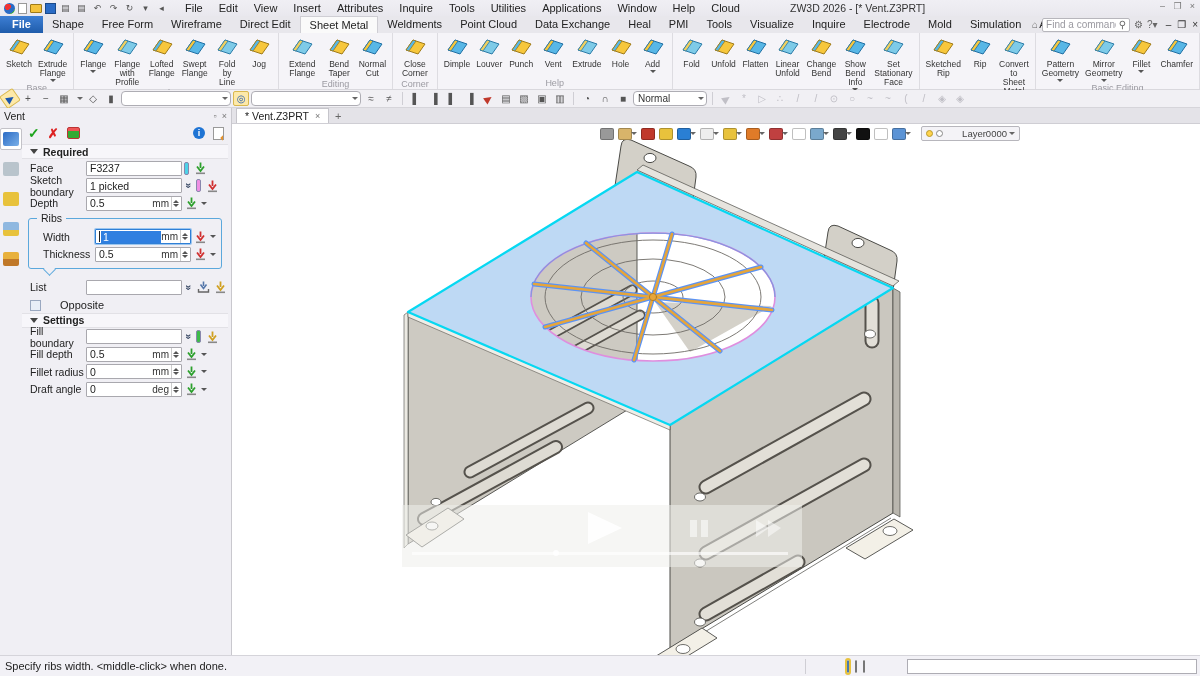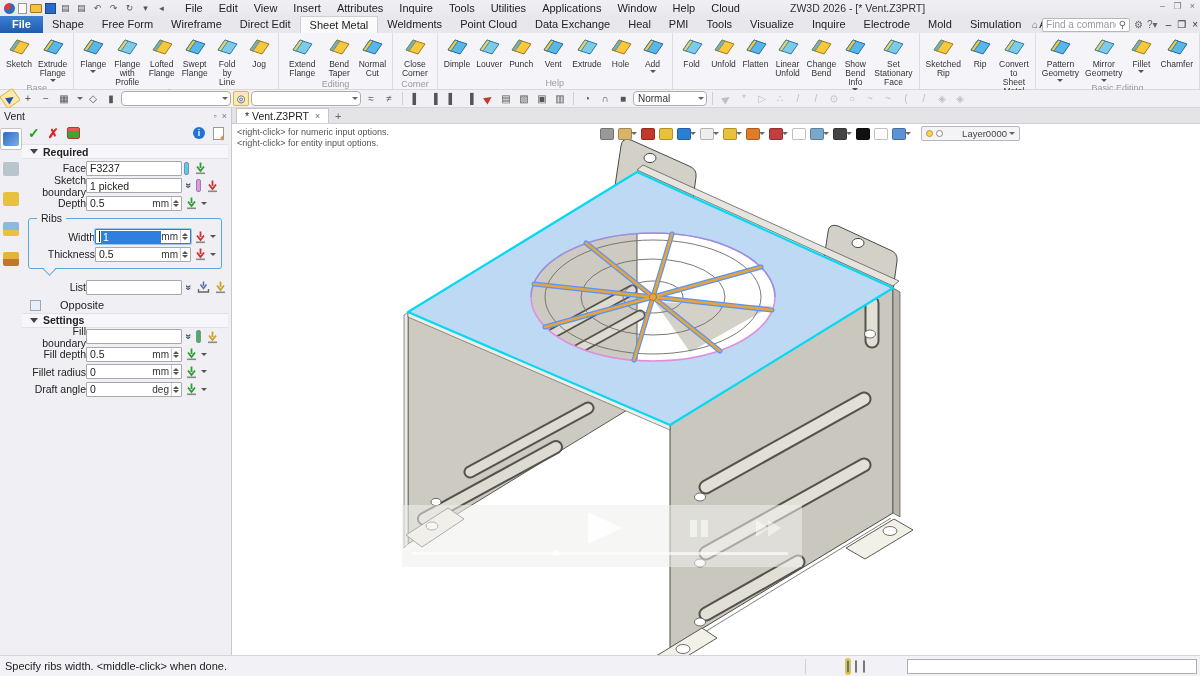--- a/index.html
+++ b/index.html
@@ -87,21 +87,21 @@
   .infobtn { width:12px; height:12px; border-radius:50%; background:#1f74d4; color:#fff; font-size:9px;
              font-weight:bold; display:flex; align-items:center; justify-content:center; }
   .editbtn { width:11px; height:13px; background:#fff; border:1px solid #999; position:relative; }
   .editbtn:after { content:""; position:absolute; right:-2px; bottom:-1px; width:0; height:0;
                    border-left:4px solid #e8922a; border-top:4px solid transparent; transform:rotate(45deg); }
   .phdr { height:15px; background:#f7f6fa; border-top:1px solid #e2e1e6; border-bottom:1px solid #e2e1e6;
           display:flex; align-items:center; padding-left:8px; gap:5px; font-weight:bold; font-size:10.5px; }
   .phdr .tri { width:0; height:0; border-left:4px solid transparent; border-right:4px solid transparent;
                border-top:5px solid #444; }
   .prow { height:17px; display:flex; align-items:center; padding-left:8px; margin-top:0.5px; }
-  .plabel { width:56px; font-size:10.5px; color:#222; flex-shrink:0;text-align:right; }
+  .plabel { width:56px; font-size:10.5px; color:#222; flex-shrink:0; }
   .pfield { width:96px; height:15px; background:#fff; border:1px solid #a9a8ae; border-radius:1px;
             display:flex; align-items:center; padding:0 1px 0 3px; font-size:10.5px; flex-shrink:0; }
   .pfield .fv { flex:1; overflow:hidden; white-space:nowrap; }
   .pfield .unit { color:#333; font-size:10px; margin-right:1px; }
   .pfield.focused { border:1px solid #2f7fd6; box-shadow:0 0 0 1px #9cc6ef; }
   .selblock { background:#2f7fe0; color:#fff; padding:0 2px; }
   .caretbar { width:1px; height:11px; background:#222; margin-right:1px; }
   .spinner { width:9px; height:13px; margin-left:1px; display:flex; flex-direction:column;
              align-items:center; justify-content:center; gap:1px; border-left:1px solid #ccc; }
   .spup { width:0; height:0; border-left:3px solid transparent; border-right:3px solid transparent;
@@ -880,24 +880,20 @@
     </svg>
 
     <div class="dtabbar">
       <div class="dtab">
         <span>* Vent.Z3PRT</span>
         <span class="x">×</span>
       </div>
       <div class="dplus">+</div>
     </div>
 
-    <div class="hints">
-      <div>&lt;right-click&gt; for numeric input options.</div>
-      <div>&lt;right-click&gt; for entity input options.</div>
-    </div>
 
     <div class="vtoolbar" id="vtoolbar">
         <span style="display: inline-flex; align-items: center;">
           <span class="vic" style="background: rgb(153, 153, 153);"></span>
         </span>
         <span style="display: inline-flex; align-items: center;">
           <span class="vic" style="background: rgb(216, 180, 106);"></span>
           <span class="vcaret"></span>
         </span>
         <span style="display: inline-flex; align-items: center;">

